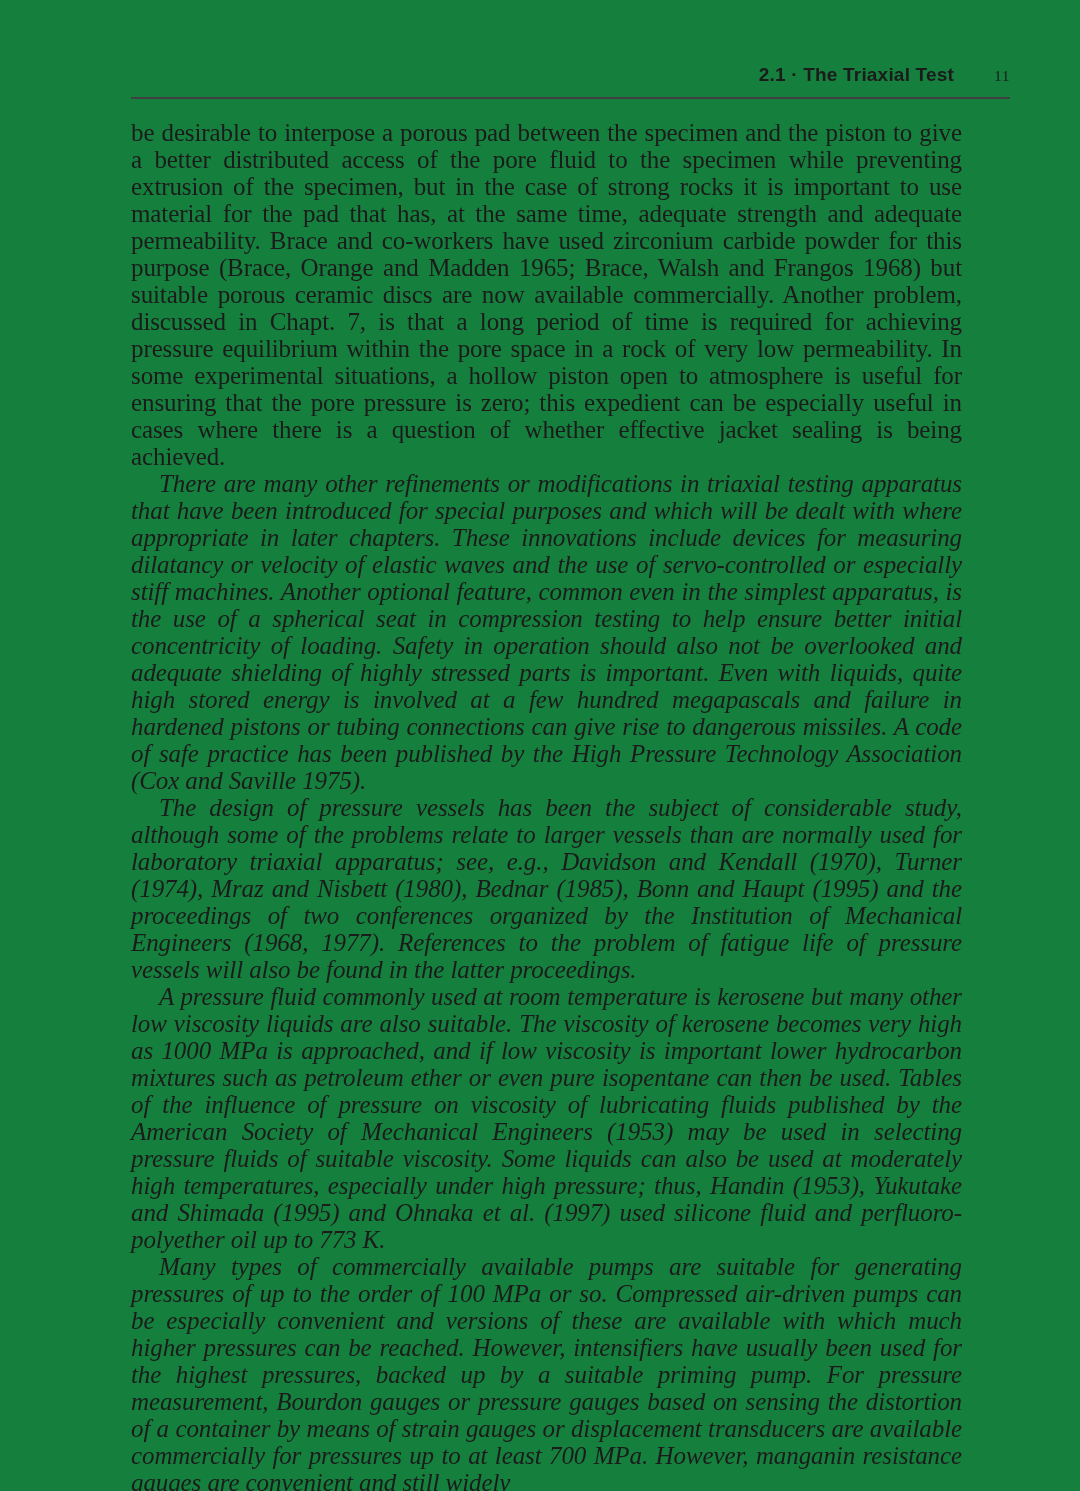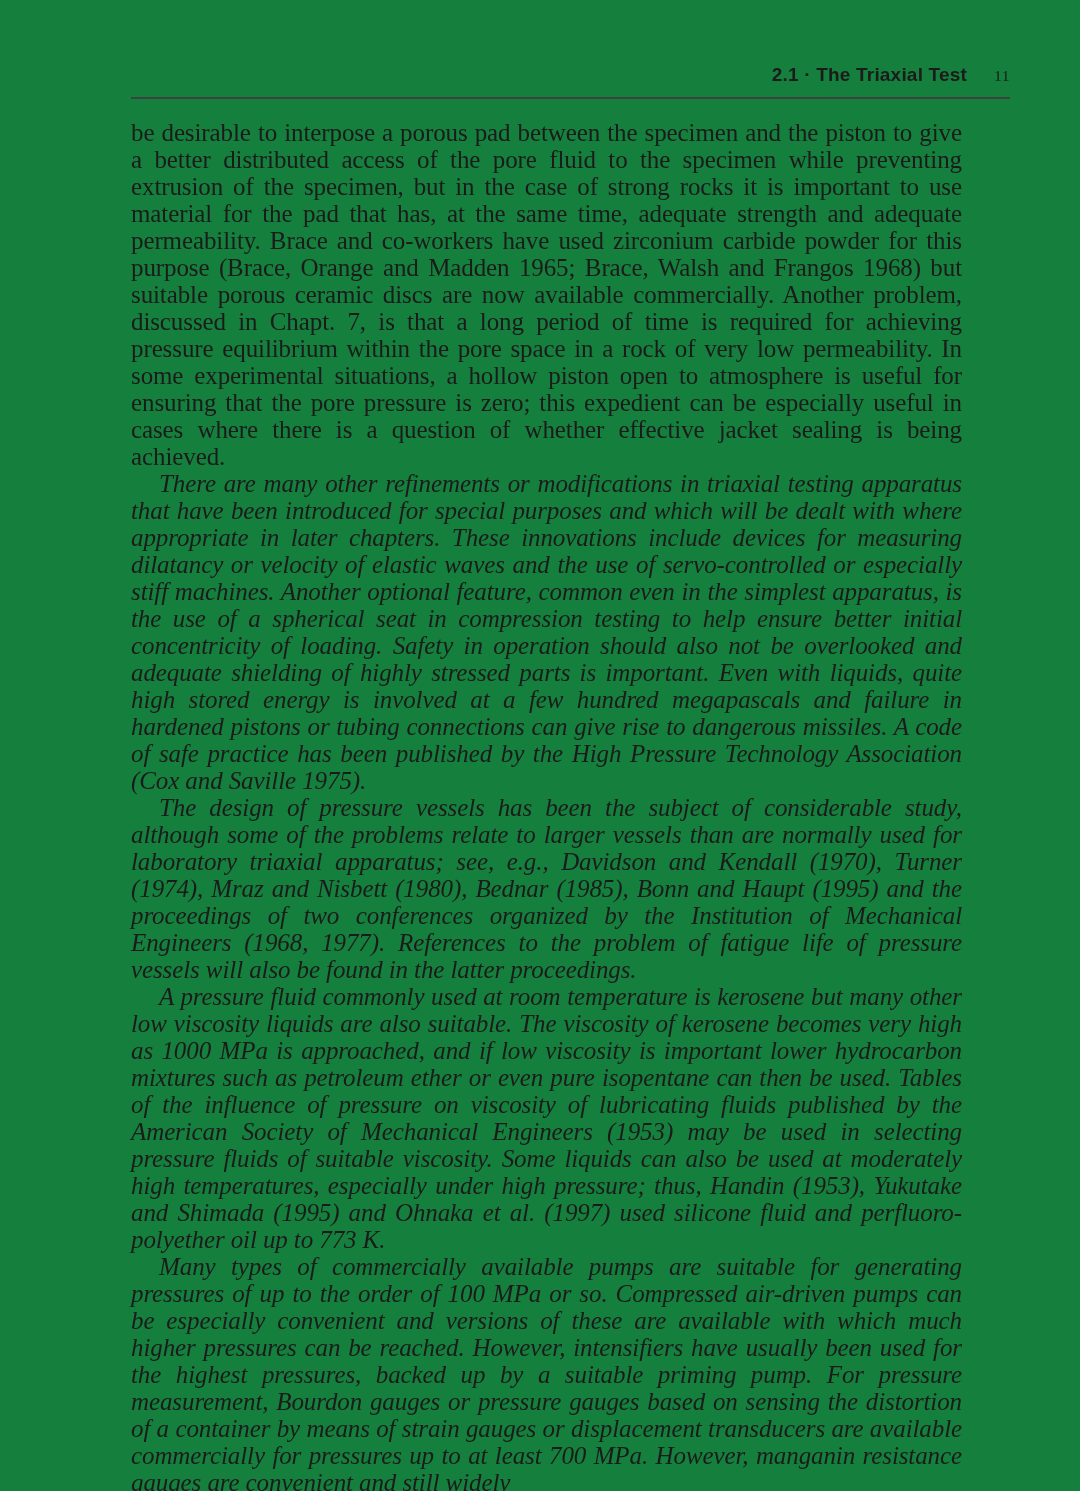--- a/index.html
+++ b/index.html
@@ -29,21 +29,21 @@
   .section-title {
     font-family: "Liberation Sans", sans-serif;
     font-weight: 700;
     font-size: 19px;
     letter-spacing: 0.2px;
     white-space: pre;
   }
   .page-number {
     font-family: "Liberation Serif", serif;
     font-size: 15.5px;
-    margin-left: 27px;
+    margin-left: 40px;
     letter-spacing: 0.5px;
   }
   .header-rule {
     position: absolute;
     left: 131px;
     top: 97px;
     width: 879px;
     height: 2px;
     background: #404040;
   }

